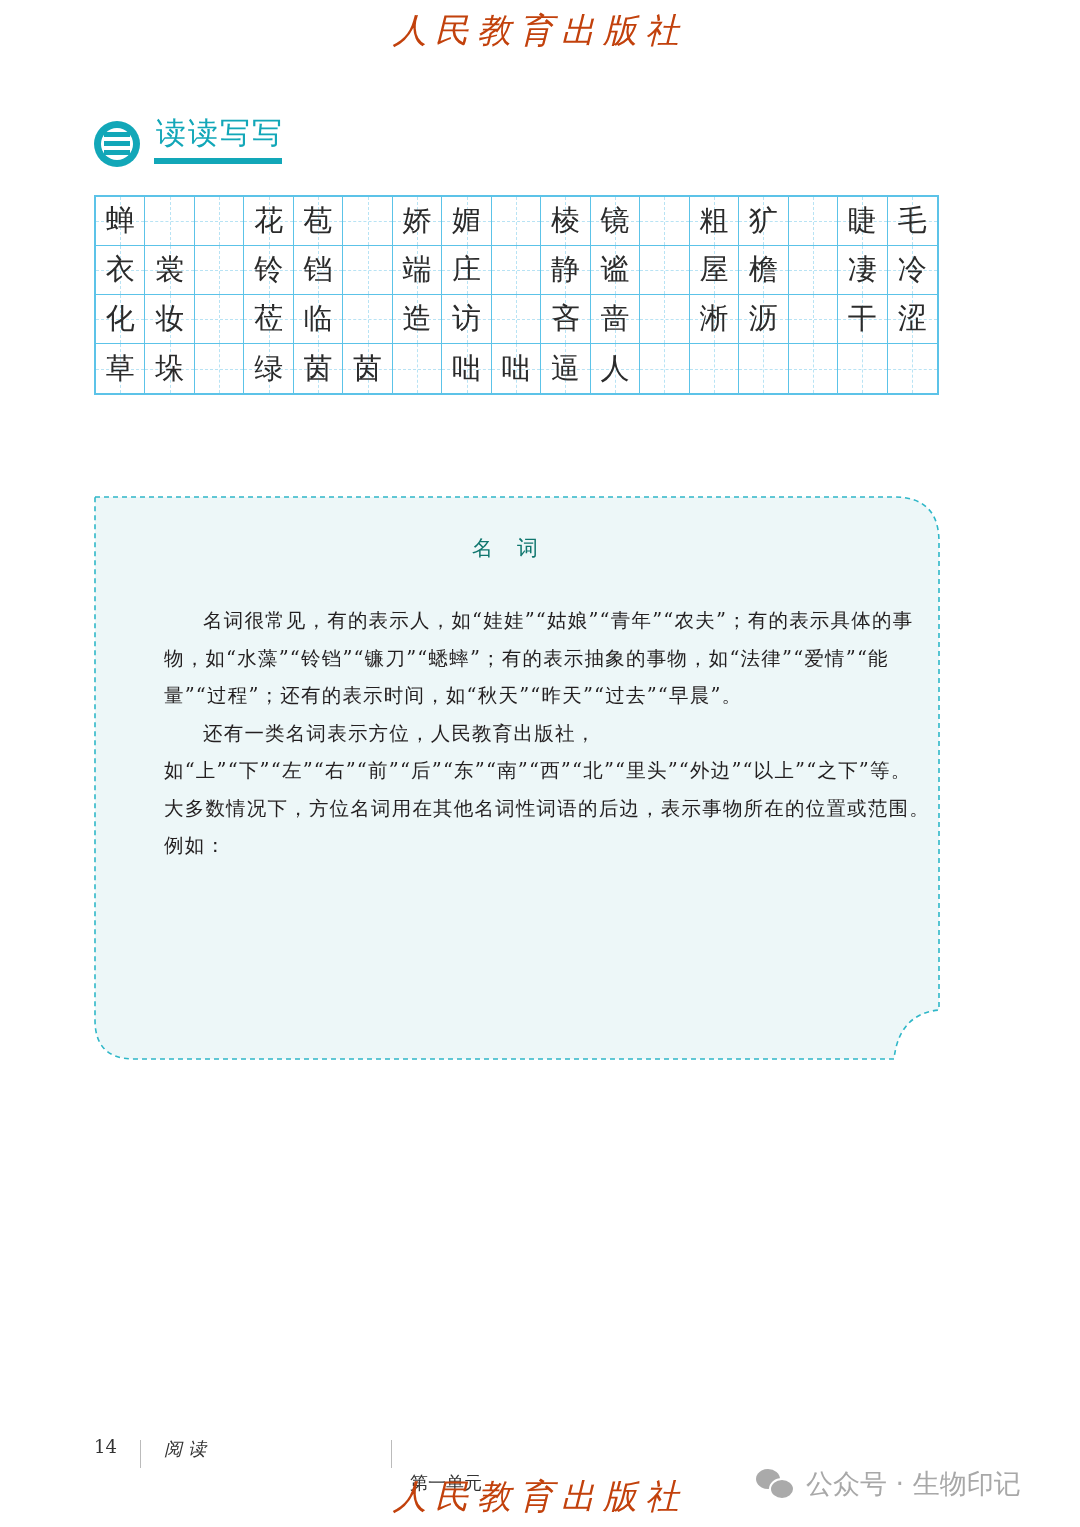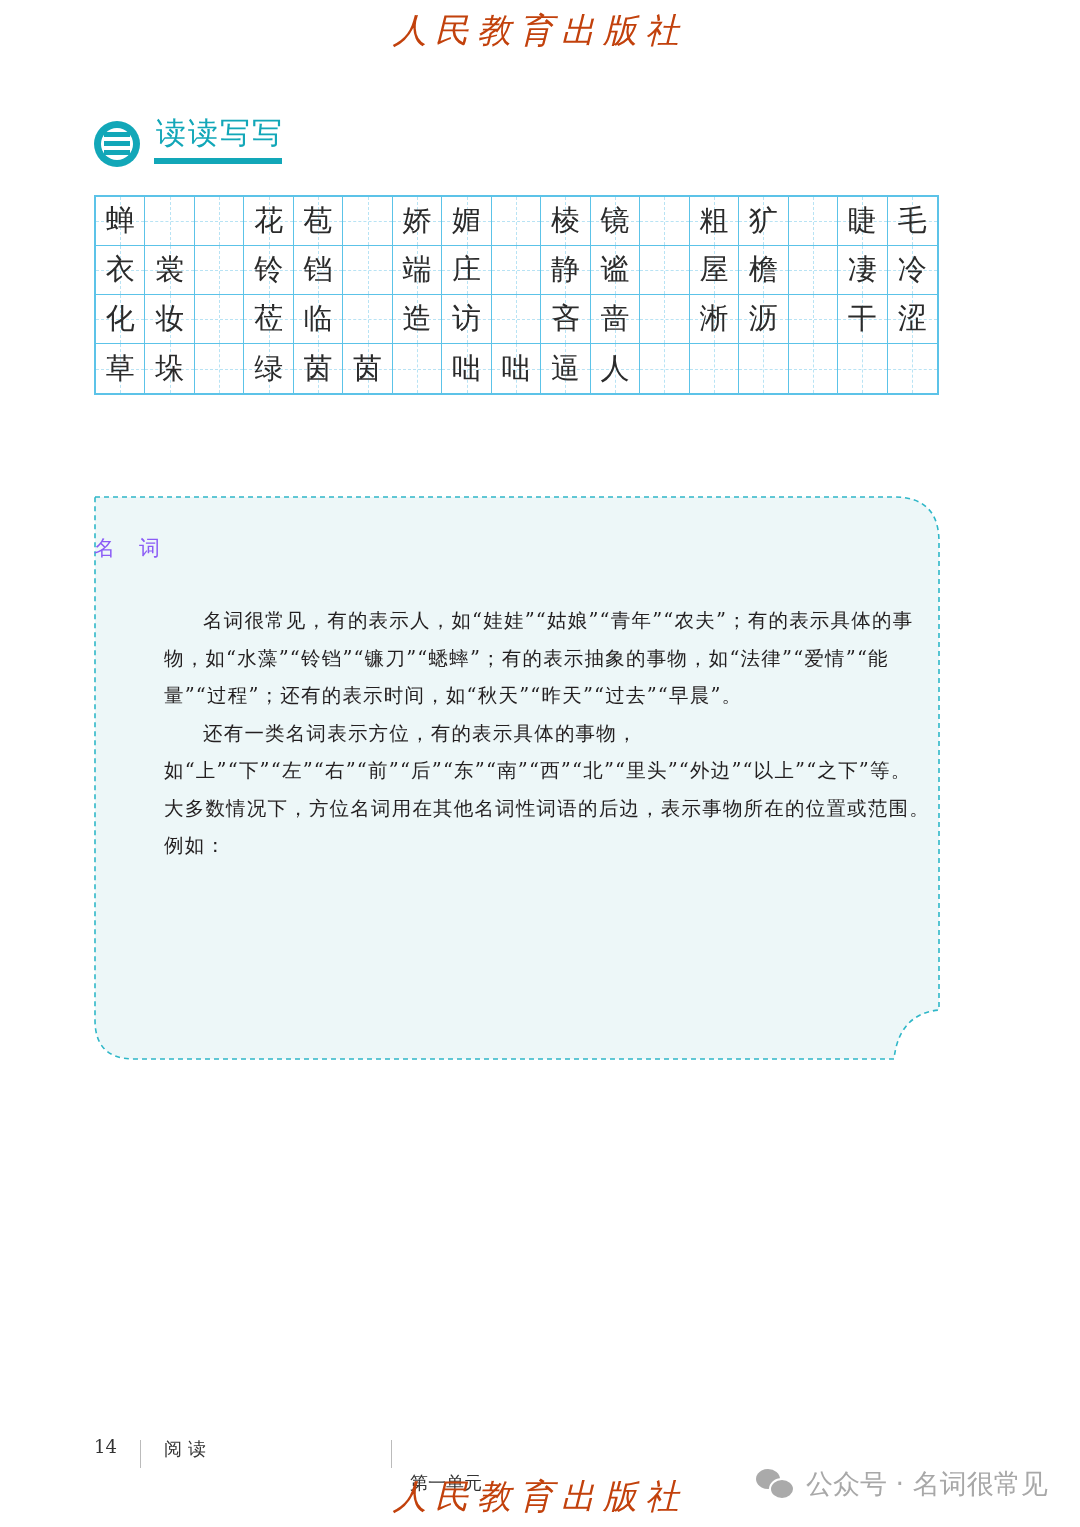--- a/index.html
+++ b/index.html
@@ -28,36 +28,36 @@
           display:flex; align-items:center; justify-content:center;
           font-family:"DejaVu Serif", serif; font-size:29px; color:#2b2b2b; }
   .cell::before { content:""; position:absolute; left:50%; top:0; bottom:0; border-left:1px dashed #b8e3f4; }
   .cell::after { content:""; position:absolute; top:50%; left:0; right:0; border-top:1px dashed #b8e3f4; }
   .cell span { position:relative; z-index:1; }
   .cell.c17 { border-right:none; }
   .cell.r4 { border-bottom:none; }
 
   .note-box { position:absolute; left:94px; top:496px; width:846px; height:564px; }
   .note-box svg { position:absolute; left:0; top:0; }
-  .note-title { position:absolute; left:0; width:846px; top:38px; 
-                font-size:21px; letter-spacing:24px; color:#8b5cf6; }
+  .note-title { position:absolute; left:0; width:846px; top:38px; text-align:center;
+                font-size:21px; letter-spacing:24px; color:#0f766e; }
   .note-body { position:absolute; left:70px; top:106px; width:766px; font-size:19.5px;
                line-height:37.5px; color:#231f20; letter-spacing:1.2px; }
   .note-body p { margin:0; text-indent:2em; }
   .note-body p.example { text-indent:0; padding-left:2em; }
   .note-body p.example2 { text-indent:2em; }
   .dot { position:relative; }
   .dot::after { content:""; position:absolute; left:50%; bottom:-4px; width:3px; height:3px;
                 margin-left:-1.5px; border-radius:50%; background:#231f20; }
 
   .footer { position:absolute; top:1436px; left:0; width:1080px; height:30px;
             font-family:"DejaVu Serif", serif; font-size:18px; color:#333; }
   .page-num { position:absolute; left:94px; top:0; }
   .divider { position:absolute; top:4px; width:1px; height:28px; background:#bbb; }
-  .section-label { position:absolute; left:164px; top:1px; letter-spacing:6px; }
+  .section-label { position:absolute; left:164px; top:1px; letter-spacing:6px;font-style:italic; }
   .unit-label { position:absolute; left:410px; top:1px;margin-top:34px; }
   .watermark { position:absolute; left:756px; top:1464px; height:40px; display:flex; align-items:center;
                font-family:"DejaVu Sans", sans-serif; font-size:27px; color:#a8a8a8; white-space:nowrap; }
   .watermark .wechat { position:relative; width:40px; height:34px; margin-right:10px; }
   .watermark .b1 { position:absolute; left:0; top:2px; width:24px; height:20px; border-radius:50%; background:#aaa; }
   .watermark .b2 { position:absolute; left:13px; top:11px; width:26px; height:22px; border-radius:50%; background:#aaa; border:2px solid #fff; box-sizing:border-box;}
 </style>
 </head>
 <body>
 
@@ -281,33 +281,33 @@
     </div>
   </div>
 
 <div class="note-box">
   <svg width="846" height="564" viewBox="0 0 846 564">
     <path d="M1 1 H800 Q845 1 845 46 V514 Q805 518 800 563 H40 Q1 563 1 524 Z" fill="#edf7f8" stroke="#2fb7c8" stroke-width="1.6" stroke-dasharray="5 4"></path>
   </svg>
   <div class="note-title">名词</div>
   <div class="note-body">
     <p>名词很常见，有的表示人，如“娃娃”“姑娘”“青年”“农夫”；有的表示具体的事物，如“水藻”“铃铛”“镰刀”“蟋蟀”；有的表示抽象的事物，如“法律”“爱情”“能量”“过程”；还有的表示时间，如“秋天”“昨天”“过去”“早晨”。</p>
-    <p>还有一类名词表示方位，有的表示具体的事物，如“上”“下”“左”“右”“前”“后”“东”“南”“西”“北”“里头”“外边”“以上”“之下”等。大多数情况下，方位名词用在其他名词性词语的后边，表示事物所在的位置或范围。例如：</p>
+    <p>还有一类名词表示方位，人民教育出版社，如“上”“下”“左”“右”“前”“后”“东”“南”“西”“北”“里头”“外边”“以上”“之下”等。大多数情况下，方位名词用在其他名词性词语的后边，表示事物所在的位置或范围。例如：</p>
   </div>
 </div>
 
 <div class="footer">
   <span class="page-num">14</span>
   <div class="divider" style="left:140px"></div>
   <span class="section-label">阅读</span>
   <div class="divider" style="left:391px"></div>
   <span class="unit-label">第一单元</span>
 </div>
 
 <div class="brand bottom">人民教育出版社</div>
 
 <div class="watermark">
   <div class="wechat">
       <div class="b1"></div>
       <div class="b2"></div>
     </div>
-  <span>公众号 · 名词很常见</span>
+  <span>公众号 · 生物印记</span>
 </div>
 
 </body></html>

